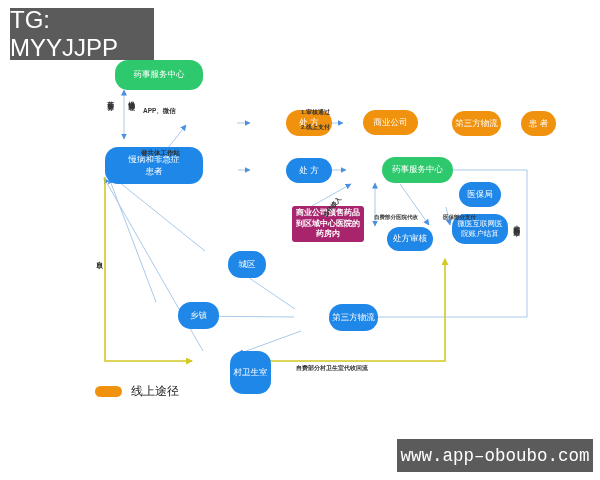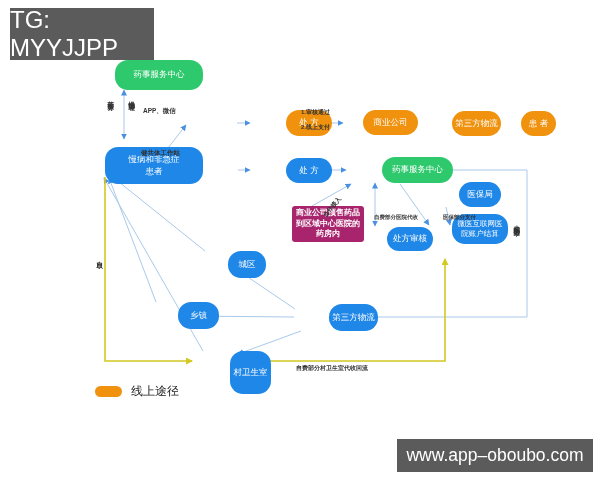--- a/index.html
+++ b/index.html
@@ -38,21 +38,21 @@
   .legend{position:absolute; left:95px; top:382px;}
   .legend-row{display:flex; align-items:center; height:19px;}
   .pill{width:27px; height:11px; border-radius:6px; margin-right:9px;}
   .pill.orange{background:var(--orange);}
   .pill.blue{background:var(--blue);}
   .legend-label{font-size:12px; color:#222;}
 
   
   .banner{position:absolute; background:var(--banner); color:#fff; display:flex; align-items:center;}
   .banner.top{left:10px; top:8px; width:144px; height:52px; font-size:24px;}
-  .banner.bottom{left:397px; top:439px; width:196px; height:33px; justify-content:center; font-size:17.5px;}
+  .banner.bottom{left:397px; top:439px; width:196px; height:33px; justify-content:center; font-size:17.5px;font-family:Liberation Mono, monospace;}
 </style>
 </head>
 <body>
 
 <div class="stage">
 
   <svg class="wires" width="600" height="480" viewBox="0 0 600 480">
     <defs>
       <marker id="ma" markerWidth="7" markerHeight="7" refX="5.5" refY="3" orient="auto" markerUnits="userSpaceOnUse">
         <path class="ah" d="M0,0 L6,3 L0,6 Z"></path>

